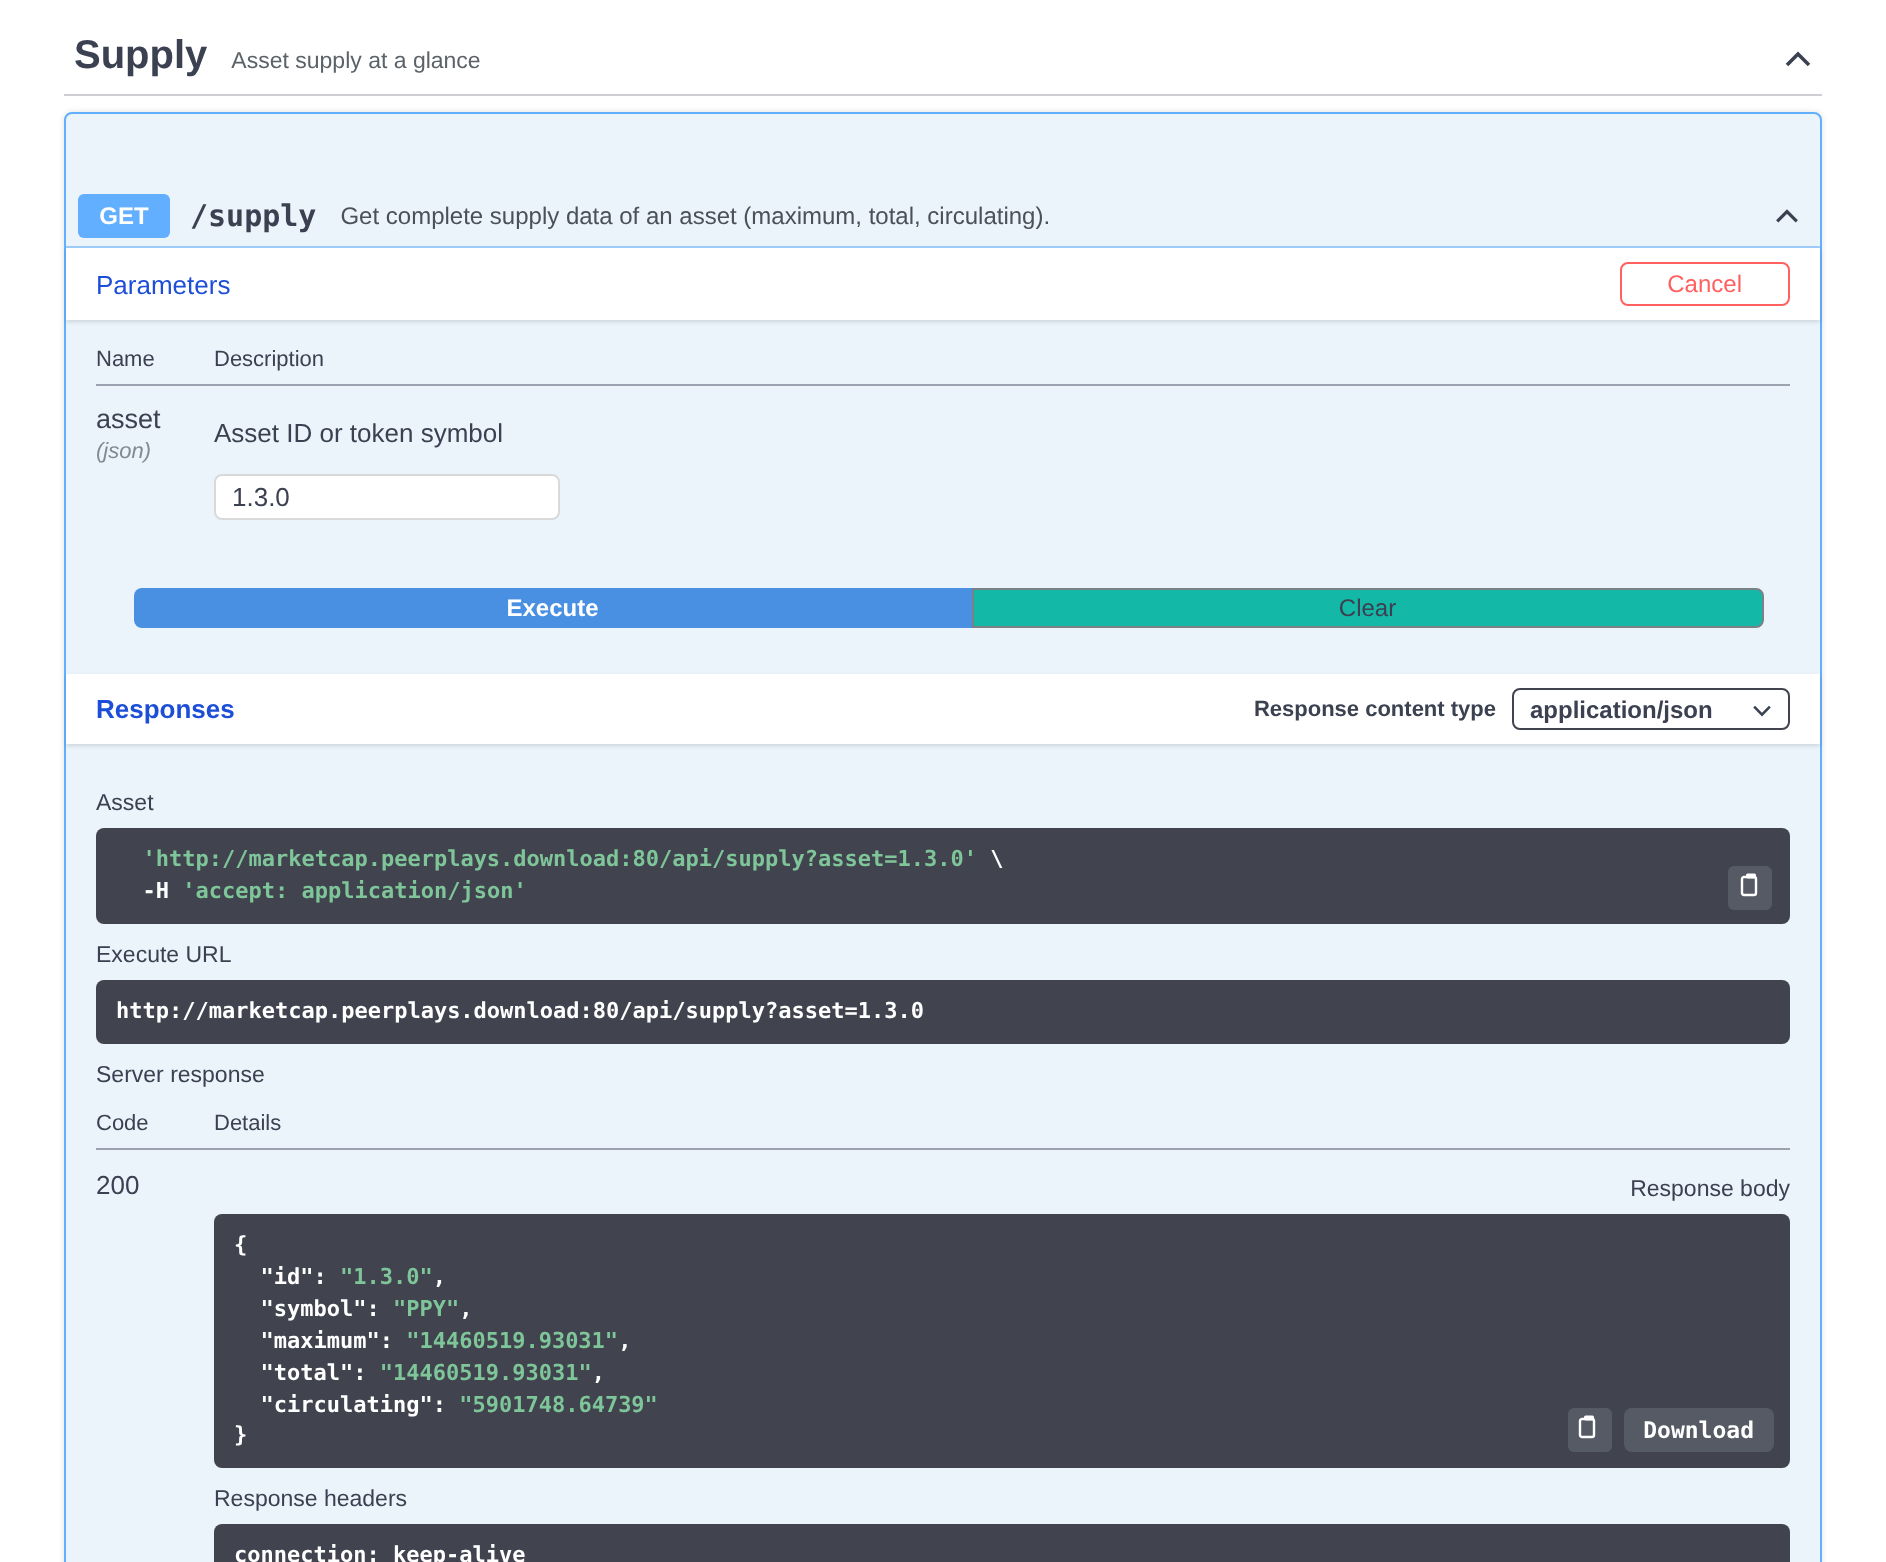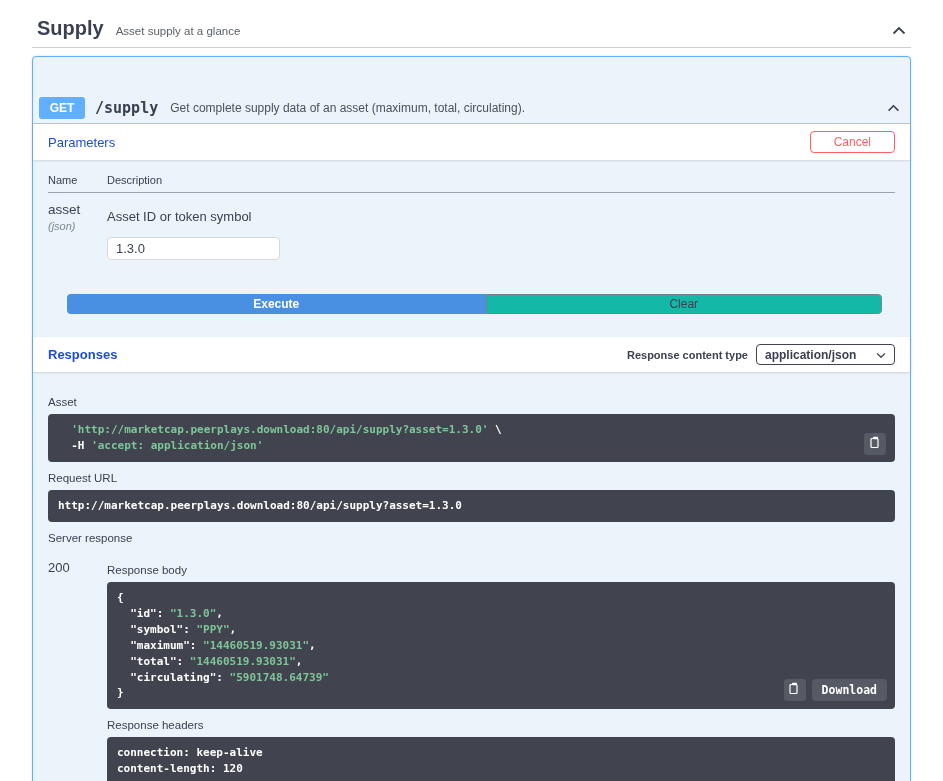--- a/index.html
+++ b/index.html
@@ -166,32 +166,36 @@
         <button class="icon-btn curl-copy">
           <span>
             <svg width="11" height="13" viewBox="0 0 11 13">
                 <rect x="1" y="2.5" width="7" height="9" rx="1" fill="none" stroke="#fff" stroke-width="1.2"></rect>
                 <rect x="3" y="0.8" width="5" height="2.4" rx="0.8" fill="#fff"></rect>
               </svg>
           </span>
         </button>
       </div>
 
-      <div class="blk-label">Request URL</div>
+      <div class="blk-label">Execute URL</div>
       <div class="code-block">
         <div class="code-line">http://marketcap.peerplays.download:80/api/supply?asset=1.3.0</div>
       </div>
 
       <div class="blk-label">Server response</div>
+      <div class="tbl-head" style="padding-top:6px;">
+        <span>Code</span>
+        <span>Details</span>
+      </div>
 
       <div class="live-row">
         <div class="code-val">200</div>
         <div>
 
-          <div class="blk-label" style="margin-top:4px;">Response body</div>
+          <div class="blk-label" style="margin-top:4px;text-align:right;">Response body</div>
           <div class="code-block resp-body-block">
             <div class="code-line"><span class="tok-p">{</span></div>
             <div class="code-line"><span class="tok-p">  "id": </span><span class="tok-s">"1.3.0"</span><span class="tok-p">,</span></div>
             <div class="code-line"><span class="tok-p">  "symbol": </span><span class="tok-s">"PPY"</span><span class="tok-p">,</span></div>
             <div class="code-line"><span class="tok-p">  "maximum": </span><span class="tok-s">"14460519.93031"</span><span class="tok-p">,</span></div>
             <div class="code-line"><span class="tok-p">  "total": </span><span class="tok-s">"14460519.93031"</span><span class="tok-p">,</span></div>
             <div class="code-line"><span class="tok-p">  "circulating": </span><span class="tok-s">"5901748.64739"</span></div>
             <div class="code-line"><span class="tok-p">}</span></div>
             <div class="blk-actions">
               <button class="icon-btn">

